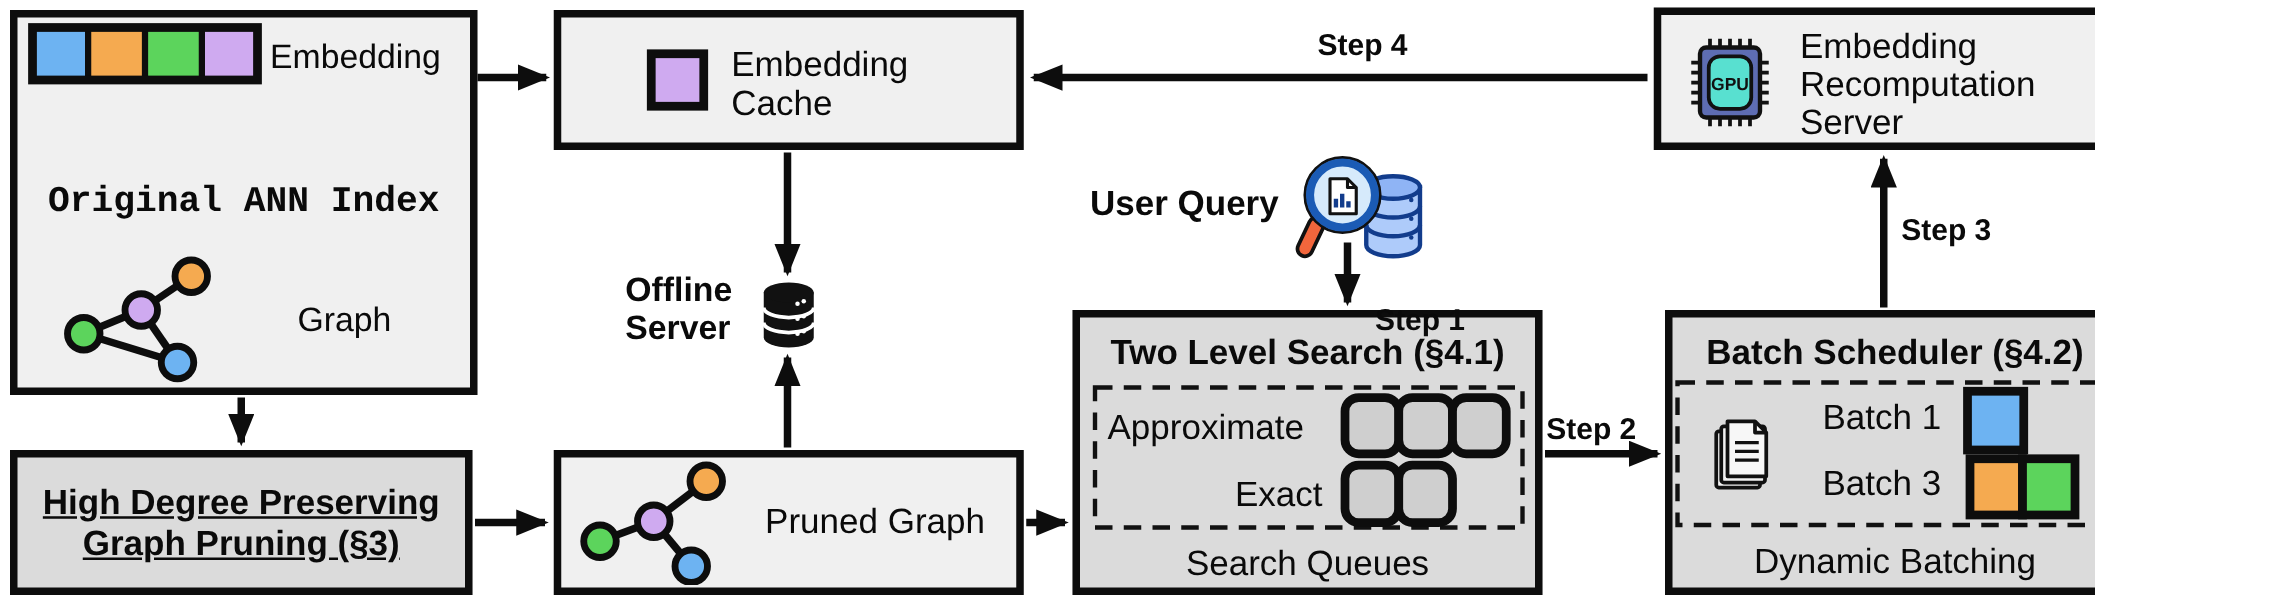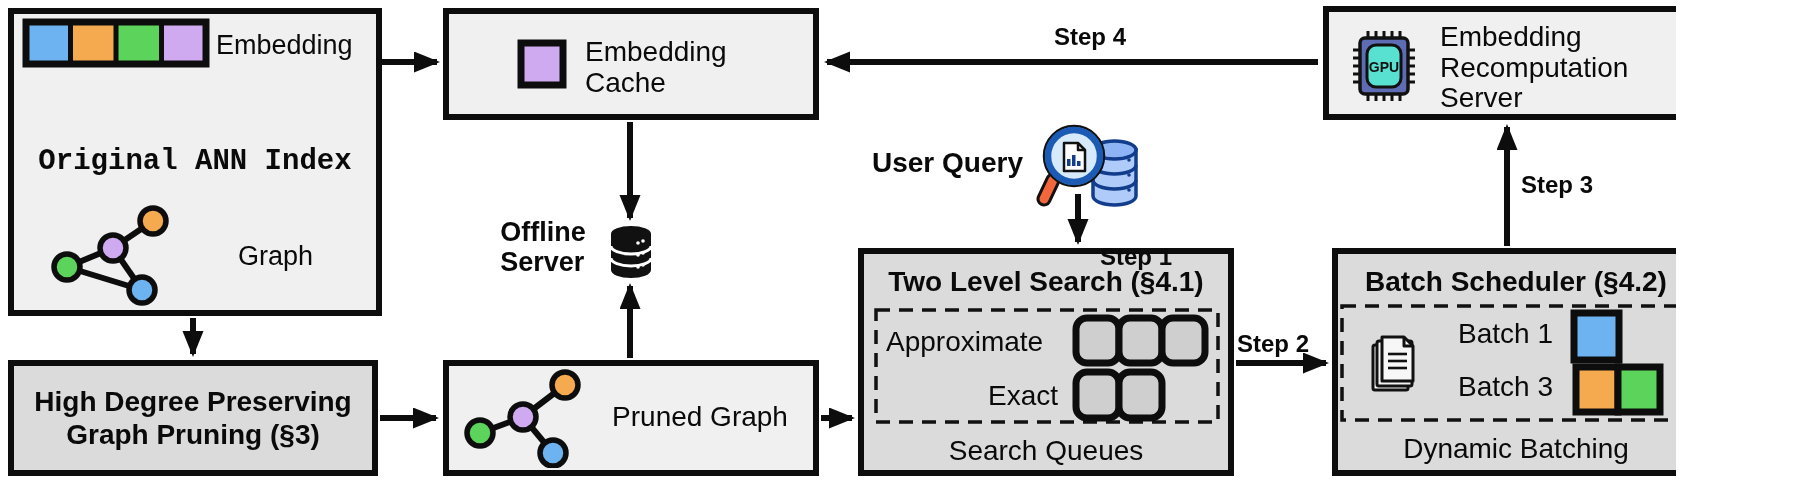--- a/index.html
+++ b/index.html
@@ -187,21 +187,21 @@
     <line x1="22" y1="24" x2="41" y2="24" stroke="#111" stroke-width="2.6"></line>
     <line x1="22" y1="31" x2="41" y2="31" stroke="#111" stroke-width="2.6"></line>
     <line x1="22" y1="38" x2="41" y2="38" stroke="#111" stroke-width="2.6"></line>
   </svg>
   <div class="t" style="left:1458px;top:318px;">Batch 1</div>
   <div class="t" style="left:1458px;top:371px;">Batch 3</div>
   <div class="t c" style="left:1516px;top:449px;">Dynamic Batching</div>
   <div class="t step" style="left:1521px;top:172px;">Step 3</div>
   <div class="t step" style="left:1042px;top:24px;margin-left:12px;">Step 4</div>
 
-  <div class="t b c" style="left:193px;top:418px;line-height:33px;">
+  <div class="t b c" style="left:193px;top:418px;line-height:33px;text-decoration:underline;">
     <div>High Degree Preserving</div>
     <div>Graph Pruning (§3)</div>
   </div>
 
   <svg class="abs" style="left:462px;top:368px;" width="125" height="100" viewBox="0 0 125 100">
     <g stroke="#0d0d0d" stroke-width="6">
       <line x1="61" y1="49" x2="103" y2="17"></line>
       <line x1="61" y1="49" x2="18" y2="65"></line>
       <line x1="61" y1="49" x2="91" y2="85"></line>
     </g>

